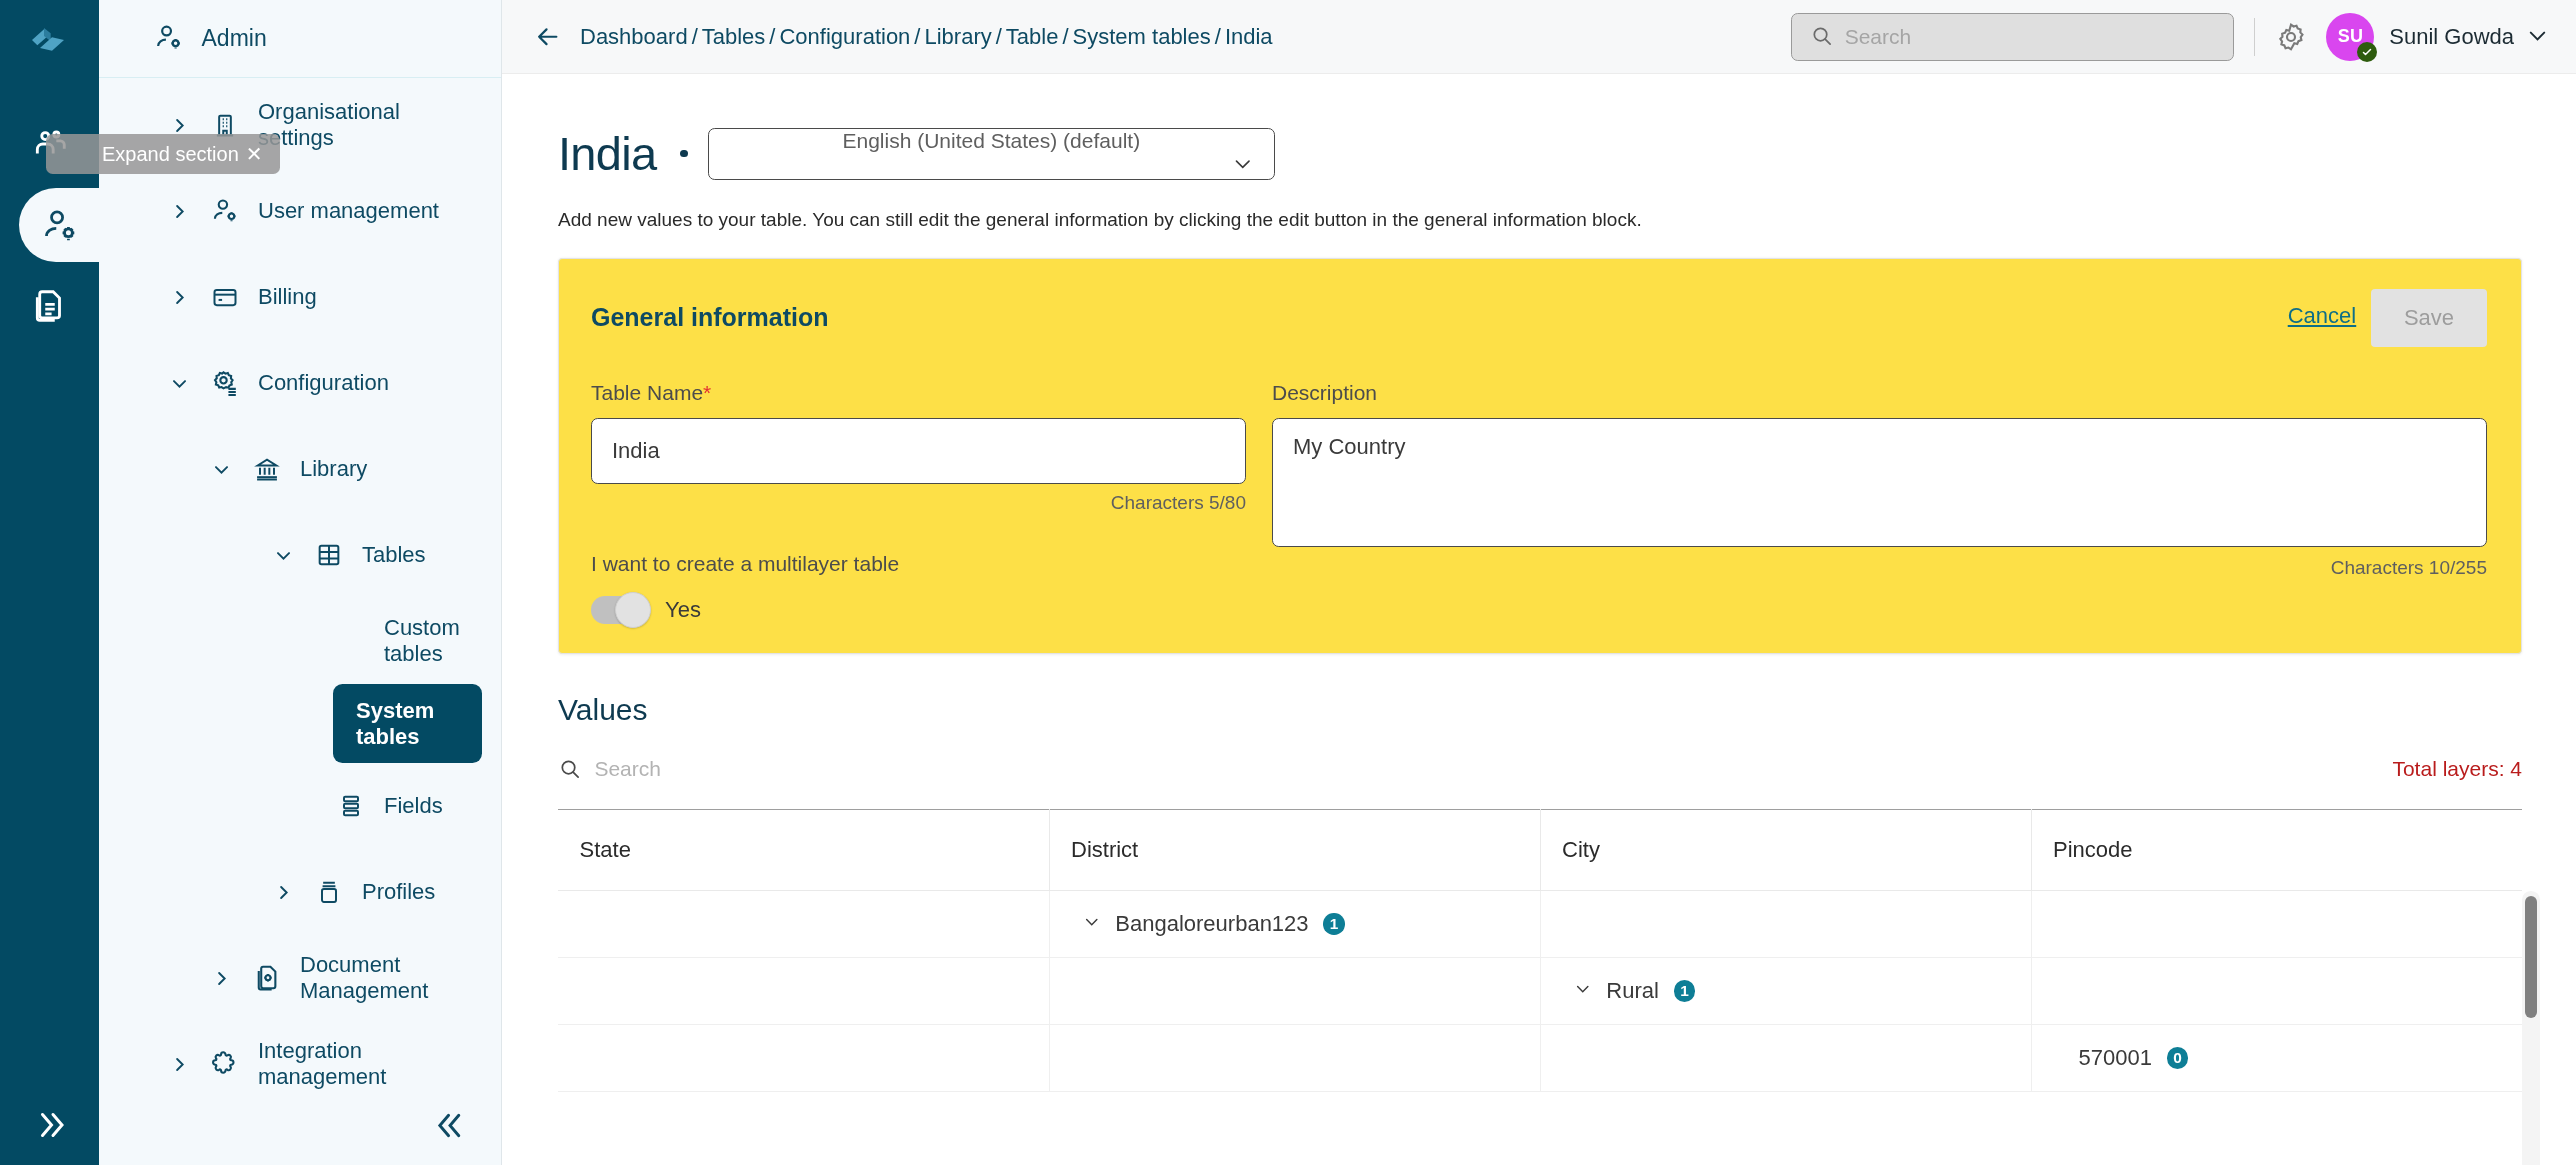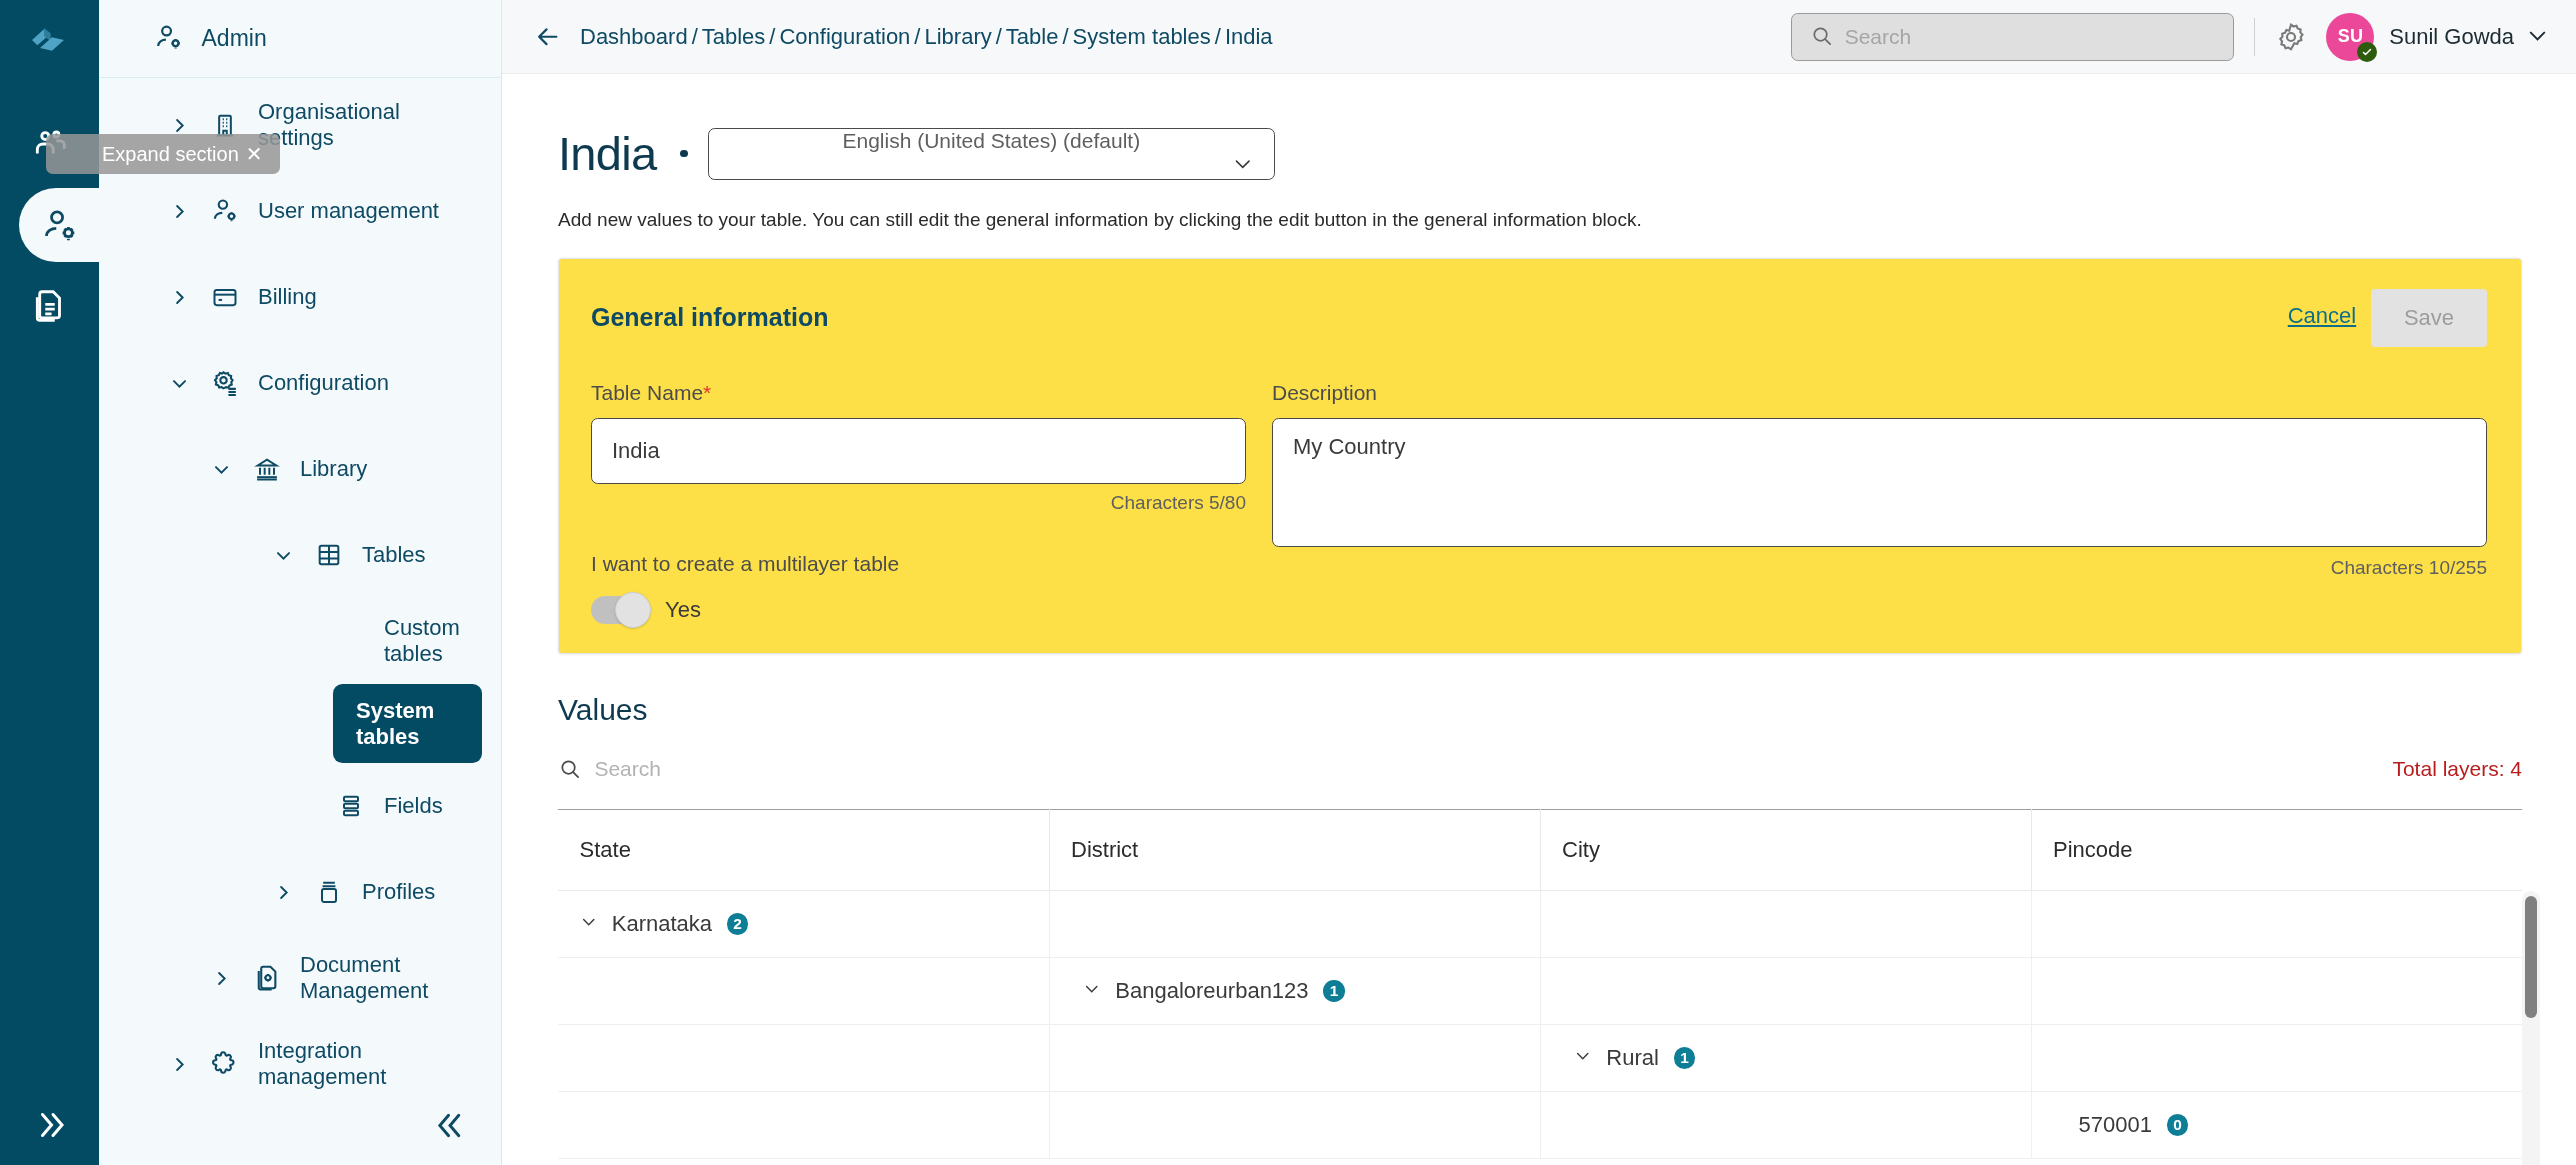--- a/index.html
+++ b/index.html
@@ -113,21 +113,21 @@
   .searchbox input {
     border: none; outline: none; background: transparent;
     font-size: 21px; color: #6b6b6b; font-family: inherit; width: 100%;
   }
   .searchbox input::placeholder { color: #a5a5a5; }
   .divider-v { width: 1.3px; height: 38px; background: #cfcfcf; margin: 0 20px; }
   .gear-btn { cursor: pointer; display:flex; align-items:center; margin-right: 19px; }
   .avatar-wrap { position: relative; width: 48px; height: 48px; margin-right: 14.8px; }
   .avatar {
     width: 48px; height: 48px; border-radius: 50%;
-    background: #ec4899; color: #fff; font-size: 18px; font-weight: bold;
+    background: #d946ef; color: #fff; font-size: 18px; font-weight: bold;
     display: flex; align-items: center; justify-content: center; letter-spacing: 0.3px;
   }
   .avatar-badge {
     position: absolute; right: -2.7px; bottom: -1.3px;
     width: 20px; height: 20px; border-radius: 50%;
     background: #2E5C0E; color: #fff;
     display: flex; align-items: center; justify-content: center; font-size: 12px;
   }
   .user-name { font-size: 22px; color: #1c2b33; margin-right: 12px; white-space: nowrap; }
   .caret-dn { cursor: pointer; }
@@ -614,36 +614,20 @@
           <thead>
             <tr>
               <th>State</th>
               <th>District</th>
               <th>City</th>
               <th>Pincode</th>
             </tr>
           </thead>
           <tbody>
             <tr>
-              <td>
-                <span class="cellnode">
-                  <span class="chev-sm">
-                    <svg width="17.5" height="17.5" viewBox="0 0 24 24" fill="none" stroke="#3a3a3a" stroke-width="2" stroke-linecap="round">
-                        <path d="M5 9l7 7 7-7"></path>
-                      </svg>
-                  </span>
-                  <span>Karnataka</span>
-                  <span class="badge">2</span>
-                </span>
-              </td>
-              <td></td>
-              <td></td>
-              <td></td>
-            </tr>
-            <tr>
               <td></td>
               <td>
                 <span class="cellnode pad">
                   <span class="chev-sm">
                     <svg width="17.5" height="17.5" viewBox="0 0 24 24" fill="none" stroke="#3a3a3a" stroke-width="2" stroke-linecap="round">
                         <path d="M5 9l7 7 7-7"></path>
                       </svg>
                   </span>
                   <span>Bangaloreurban123</span>
                   <span class="badge">1</span>

